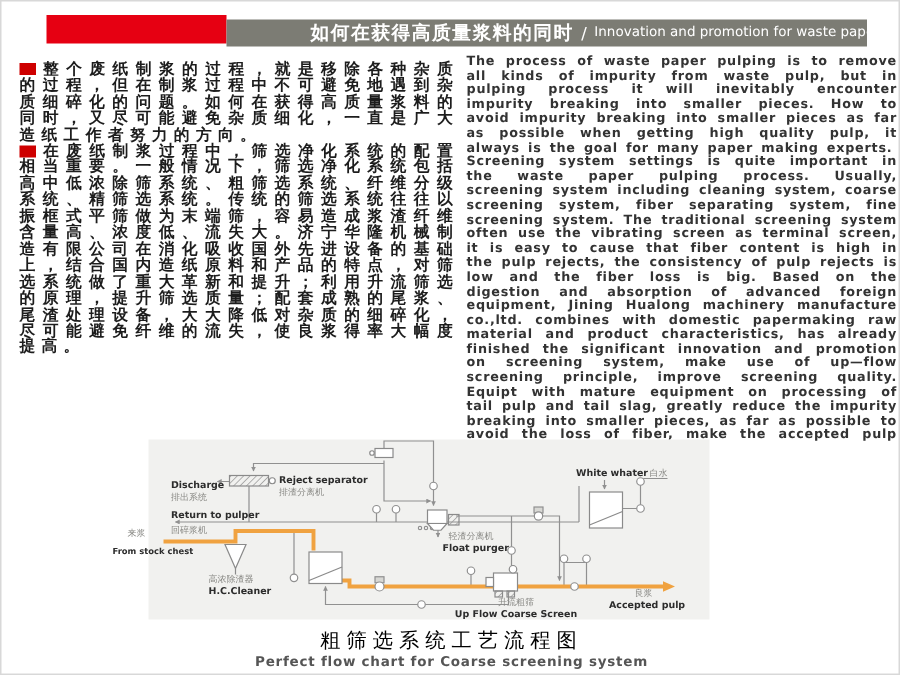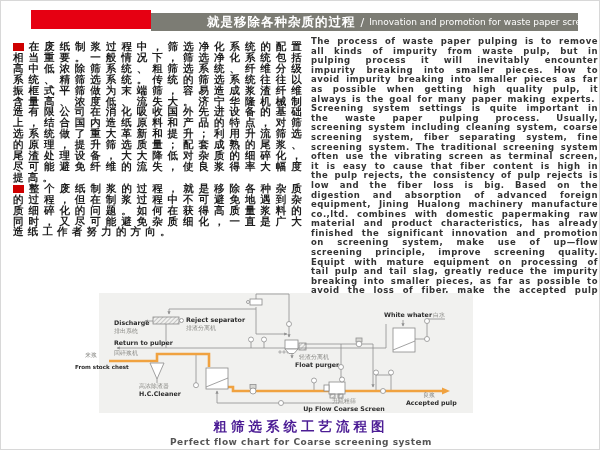--- a/index.html
+++ b/index.html
@@ -36,38 +36,38 @@
   }
   .col-right p{margin:0;font-weight:bold;}
   
   .flow-wrap{position:absolute;left:60px;top:290px;width:420px;height:124px;}
   .flow-wrap svg{display:block;}
   text{font-family:"DejaVu Sans",sans-serif;}
   .t-en{font-size:6.3px;font-weight:bold;fill:#2c2c2c;}
   .t-cn{font-size:6px;fill:#8a8a86;}
   
   .caption{position:absolute;left:0;top:417px;width:600px;text-align:center;}
-  .cap-cn{font-size:13.5px;font-weight:bold;color:#4c1d95;letter-spacing:4px;margin:0;}
+  .cap-cn{font-size:13.5px;font-weight:normal;color:#000000;letter-spacing:4px;margin:0;}
   .cap-en{font-size:9px;color:#555555;letter-spacing:0.5px;margin:1px 0 0 0;font-weight:bold;}
 </style>
 </head>
 <body>
 
 <div class="page">
 
   <div class="hdr-red"></div>
   <div class="hdr-bar">
-    <span class="hdr-cn">就是移除各种杂质的过程</span>
+    <span class="hdr-cn">如何在获得高质量浆料的同时</span>
     <span class="hdr-sep">/</span>
     <span class="hdr-en">Innovation and promotion for waste paper screening system</span>
   </div>
 
   <div class="col-left">
+    <p><span class="bullet"></span><span>整个废纸制浆的过程，就是移除各种杂质的过程，但在制浆过程中不可避免地遇到杂质细碎化的问题。如何在获得高质量浆料的同时，又尽可能避免杂质细化，一直是广大造纸工作者努力的方向。</span></p>
     <p><span class="bullet"></span><span>在废纸制浆过程中，筛选净化系统的配置相当重要。一般情况下，筛选净化系统包括高中低浓除筛系统、粗筛选系统、纤维分级系统、精筛选系统。传统的筛选系统往往以振框式平筛做为末端筛，容易造成浆渣纤维含量高、浓度低、流失大。济宁华隆机械制造有限公司在消化吸收国外先进设备的基础上，结合国内造纸原料和产品的特点，对筛选系统做了重大革新和提升；利用升流筛选的原理，提升筛选质量；配套成熟的尾浆、尾渣处理设备，大大降低对杂质的细碎化，尽可能避免纤维的流失，使良浆得率大幅度提高。</span></p>
-    <p><span class="bullet"></span><span>整个废纸制浆的过程，就是移除各种杂质的过程，但在制浆过程中不可避免地遇到杂质细碎化的问题。如何在获得高质量浆料的同时，又尽可能避免杂质细化，一直是广大造纸工作者努力的方向。</span></p>
   </div>
 
   <div class="col-right">
     <p>The process of waste paper pulping is to remove all kinds of impurity from waste pulp, but in pulping process it will inevitably encounter impurity breaking into smaller pieces. How to avoid impurity breaking into smaller pieces as far as possible when getting high quality pulp, it always is the goal for many paper making experts.</p>
     <p>Screening system settings is quite important in the waste paper pulping process. Usually, screening system including cleaning system, coarse screening system, fiber separating system, fine screening system. The traditional screening system often use the vibrating screen as terminal screen, it is easy to cause that fiber content is high in the pulp rejects, the consistency of pulp rejects is low and the fiber loss is big. Based on the digestion and absorption of advanced foreign equipment, Jining Hualong machinery manufacture co.,ltd. combines with domestic papermaking raw material and product characteristics, has already finished the significant innovation and promotion on screening system, make use of up—flow screening principle, improve screening quality. Equipt with mature equipment on processing of tail pulp and tail slag, greatly reduce the impurity breaking into smaller pieces, as far as possible to avoid the loss of fiber, make the accepted pulp yield to increase greatly.</p>
   </div>
 
   <div class="flow-wrap">
     <svg width="420" height="124" viewBox="0 0 420 124">
       <defs>

